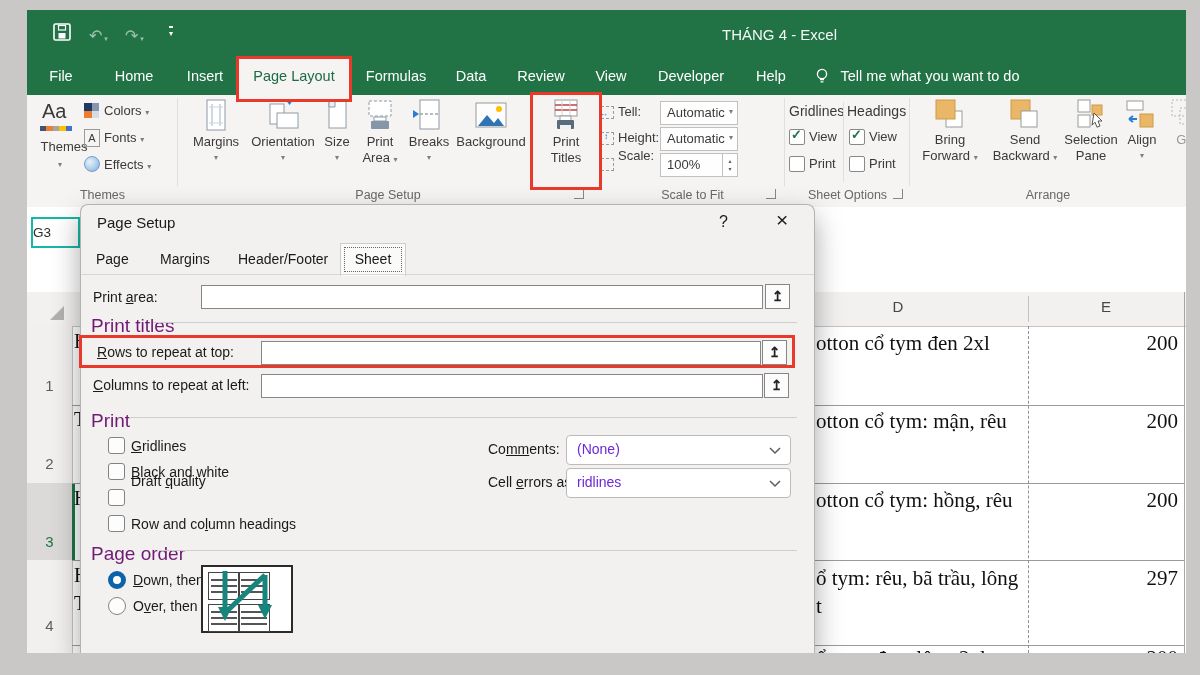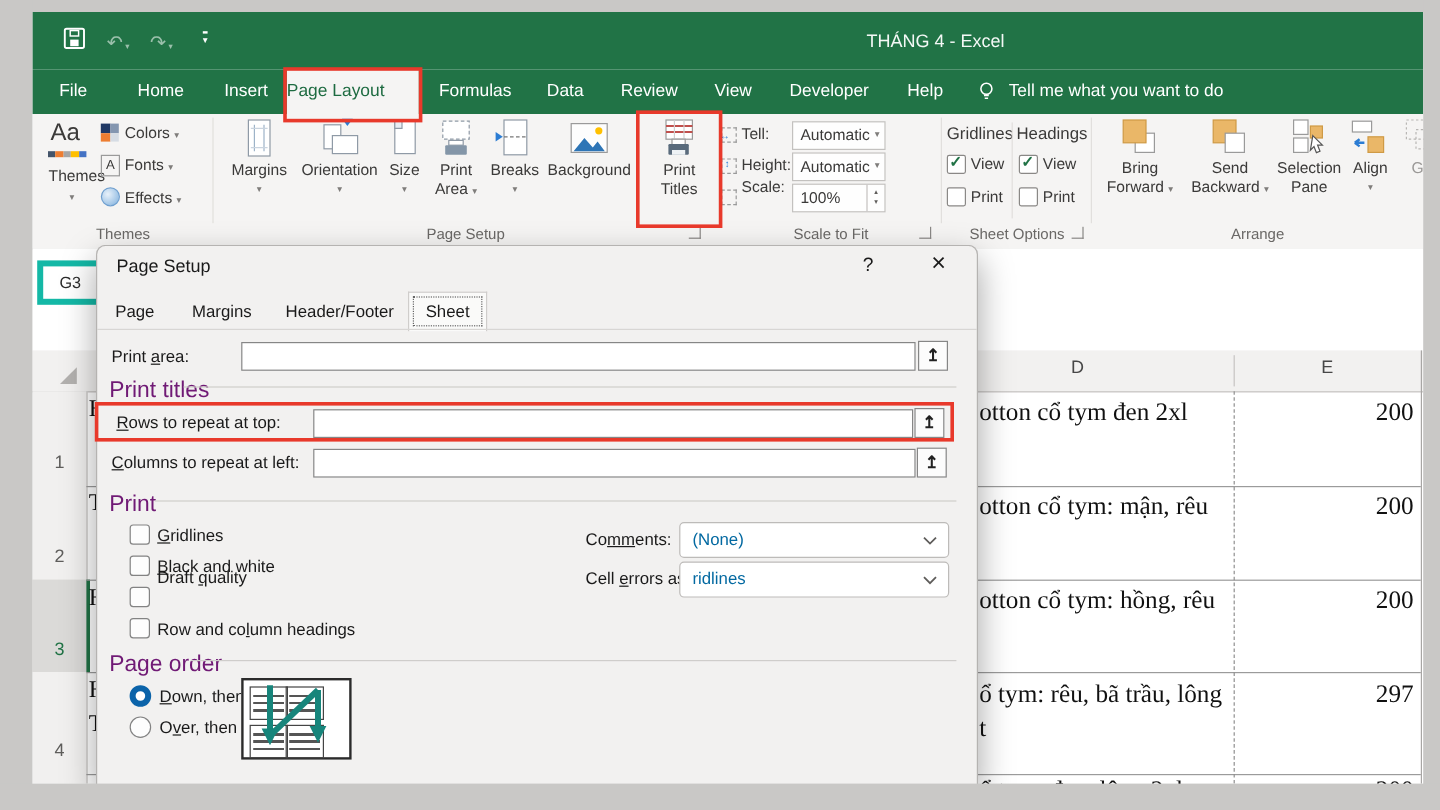--- a/index.html
+++ b/index.html
@@ -5,21 +5,21 @@
   html,body{margin:0;padding:0;}
   .stage{position:relative;width:1200px;height:675px;background:#fff;overflow:hidden;
          font-family:"Liberation Sans",sans-serif;-webkit-font-smoothing:antialiased;}
   .abs{position:absolute;}
   
   .frame{background:#c9c8c6;z-index:50;}
   
   .titlebar{left:27px;top:10px;width:1159px;height:48px;background:#217346;}
   .tabrow{left:27px;top:58px;width:1159px;height:37px;background:#217346;}
   .rtab{position:absolute;top:0;height:37px;line-height:37px;color:#fff;font-size:14.5px;transform:translateX(-50%);white-space:nowrap;}
-  .rtab.active-block{transform:none;background:#f5f4f3;color:#1e6b41;}
+  .rtab.active-block{transform:none;background:#f5f4f3;color:#1e6b41;text-align:center;}
   .ribbon{left:27px;top:95px;width:1159px;height:112px;background:#f5f4f3;border-bottom:1px solid #d8d6d4;}
   .vsep{width:1px;background:#e1dfdd;top:98px;height:88px;}
   .grplabel{top:188px;height:14px;font-size:12.5px;color:#6a6866;text-align:center;}
   .launcher{width:9px;height:9px;border-right:1.5px solid #8a8886;border-bottom:1.5px solid #8a8886;}
   .rlbl{font-size:13px;color:#3b3a39;white-space:nowrap;}
   .caret{font-size:8px;color:#7f7d7b;}
   .pbtn{position:absolute;top:98px;display:flex;flex-direction:column;align-items:center;color:#3b3a39;font-size:13px;line-height:16px;}
   .combo{position:absolute;height:22px;background:#fefefe;border:1px solid #c3c1bf;font-size:13px;color:#3b3a39;}
   .combo .val{position:absolute;left:6px;top:3px;}
   .combo .dd{position:absolute;right:4px;top:5px;}
@@ -38,21 +38,21 @@
   .dtab{position:absolute;top:46px;font-size:14px;color:#1a1a1a;}
   .field{position:absolute;height:22px;background:#fff;border:1px solid #868686;}
   .collapse{position:absolute;width:23px;height:23px;background:#fcfcfc;border:1px solid #868686;text-align:center;
             font-size:14px;font-weight:bold;line-height:22px;color:#222;}
   .seclbl{position:absolute;font-size:19px;color:#701a75;}
   .secline{position:absolute;height:1px;background:#cfcdcb;}
   .dcheck{position:absolute;width:15px;height:15px;background:#fdfdfd;border:1px solid #838383;border-radius:3px;}
   .dlabel{position:absolute;font-size:14px;color:#1a1a1a;white-space:nowrap;}
   .dlabel .ac{text-decoration:underline;}
   .wcombo{position:absolute;width:223px;height:28px;background:#fff;border:1px solid #bdbbb9;border-radius:4px;}
-  .wcombo .val{position:absolute;left:10px;top:5px;font-size:14px;color:#0369a1;}
+  .wcombo .val{position:absolute;left:10px;top:5px;font-size:14px;color:#6d28d9;}
   .radio{position:absolute;width:18px;height:18px;border-radius:50%;box-sizing:border-box;}
   .radio.sel{border:5px solid #0b63a9;background:#fff;}
   .radio.un{border:1px solid #838383;background:#fdfdfd;}
   .redbox{position:absolute;border:3px solid #e8392b;box-sizing:border-box;z-index:30;}
   .minitbl{width:26px;height:22px;border:1px solid #444;background:
      repeating-linear-gradient(to bottom,#555 0 2px,transparent 2px 6px);background-clip:content-box;padding:2px;}
 </style>
 </head>
 <body>
 
@@ -269,21 +269,21 @@
   <div class="pbtn" style="left:1162px;width:50px;color:#9a9896">
     <svg width="34" height="34">
       <rect x="2" y="2" width="16" height="16" fill="none" stroke="#b8b6b4" stroke-dasharray="2 2"></rect>
       <rect x="10" y="10" width="16" height="16" fill="none" stroke="#b8b6b4" stroke-dasharray="2 2"></rect>
     </svg>
     <span>Gro</span>
   </div>
   <div class="abs grplabel" style="left:910px;width:276px">Arrange</div>
 
   <div class="abs" style="left:27px;top:207px;width:1159px;height:85px;background:#fff"></div>
-  <div class="abs" style="left:31px;top:217px;width:45px;height:27px;background:#fff;border:5px solid #14b8a6;text-align:center;line-height:27px;font-size:13.5px;color:#2b2b2b">G3</div>
+  <div class="abs" style="left:31px;top:217px;width:45px;height:27px;background:#fff;border:2px solid #14b8a6;text-align:left;line-height:27px;font-size:13.5px;color:#2b2b2b">G3</div>
 
   <div class="abs hdrband"></div>
   <div class="abs" style="left:50px;top:306px;width:0;height:0;border-left:14px solid transparent;border-bottom:14px solid #b3b1af"></div>
   <div class="abs colhdr" style="left:860px;width:76px;text-align:center">D</div>
   <div class="abs colhdr" style="left:1068px;width:76px;text-align:center">E</div>
   <div class="abs" style="left:1028px;top:296px;width:1px;height:26px;background:#c6c4c2"></div>
 
   <div class="abs" style="left:27px;top:326px;width:45px;height:327px;background:#f1f0ef;border-right:1px solid #c6c4c2"></div>
   <div class="abs" style="left:27px;top:483px;width:45px;height:77px;background:#dbdad8"></div>
   <div class="abs rownum" style="top:377px">1</div>

